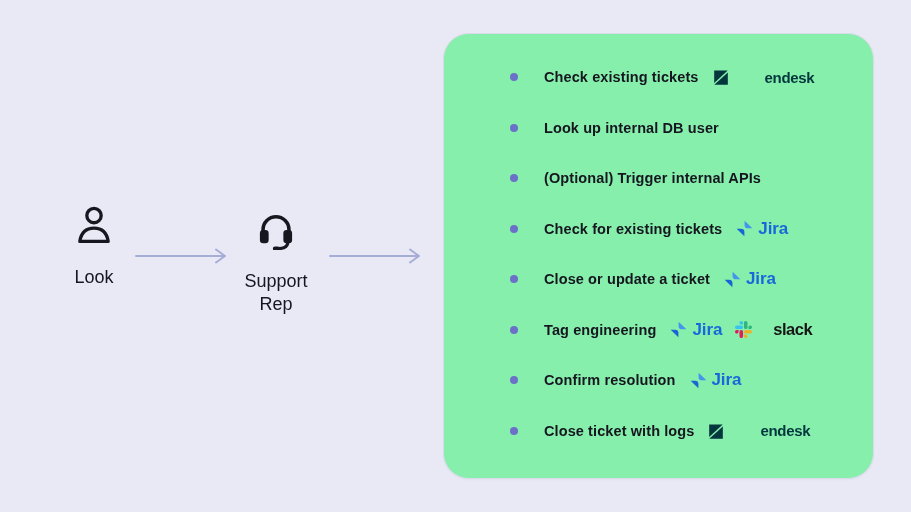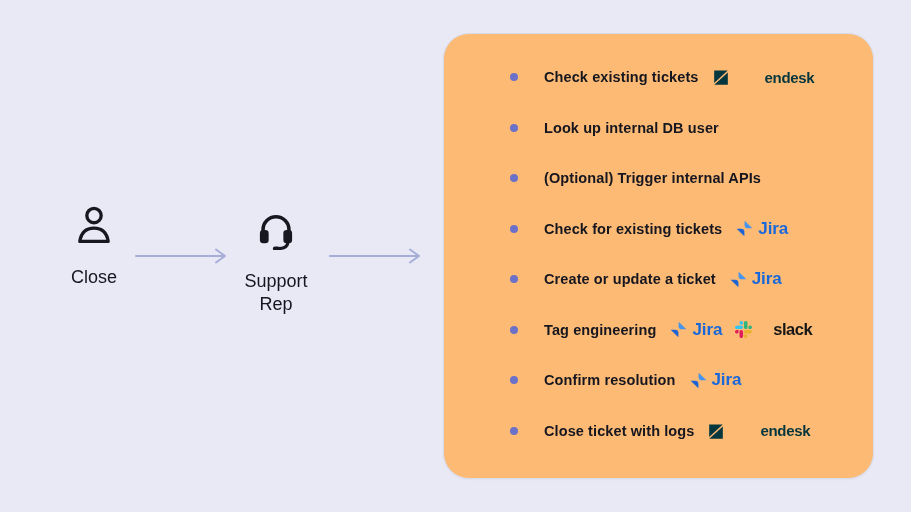--- a/index.html
+++ b/index.html
@@ -23,21 +23,21 @@
   #node-user { left:44px; top:204px; width:100px; }
   #node-rep  { left:226px; top:208px; width:100px; }
   .arrow { position:absolute; }
   #arrow-1 { left:133px; top:246px; }
   #arrow-2 { left:327px; top:246px; }
 
   .panel {
     position:absolute;
     left:443px; top:33px;
     width:431px; height:446px;
-    background:#fdba74;
+    background:#86efac;
     border:1.5px solid #d9dbe9;
     border-radius:26px;
     box-shadow:0 1px 2px rgba(40,40,90,0.04);
     padding-top:18px;
     overflow:hidden;
   }
   .task-row {
     height:50.5px;
     display:flex;
     align-items:center;
@@ -77,21 +77,21 @@
   }
 </style>
 </head>
 <body>
 
 <div class="node" id="node-user">
   <svg class="node-icon" width="42" height="42" viewBox="0 0 24 24" fill="none">
     <circle cx="12" cy="6.6" r="4.1" stroke="#17171f" stroke-width="1.9"></circle>
     <path d="M3.9 21.4 q 1.1 -7.6 8.1 -7.6 t 8.1 7.6 z" stroke="#17171f" stroke-width="1.9" stroke-linejoin="round" fill="none"></path>
   </svg>
-  <div class="node-label">Close</div>
+  <div class="node-label">Look</div>
 </div>
 
 <svg class="arrow" id="arrow-1" width="100" height="20" viewBox="0 0 100 20" fill="none">
   <line x1="3" y1="10" x2="91" y2="10" stroke-width="2" stroke-linecap="round" stroke="#a6aed8"></line>
   <path d="M83 3.5 L92 10 L83 16.5" stroke-width="2" stroke-linecap="round" stroke-linejoin="round" fill="none" stroke="#a6aed8"></path>
 </svg>
 
 <div class="node" id="node-rep">
   <svg class="node-icon" width="42" height="42" viewBox="0 0 24 24" fill="none">
     <path d="M4.6 14.5 v-2.1 a7.4 7.4 0 0 1 14.8 0 v2.1" stroke="#17171f" stroke-width="2" stroke-linecap="round"></path>
@@ -141,21 +141,21 @@
     <svg width="17" height="17" viewBox="0 0 24 24">
       <path d="M12.2 0.9 L23.1 11.8 H17 A4.9 4.9 0 0 1 12.1 6.9 Z" fill="#4794EC"></path>
       <path d="M11.8 23.1 L0.9 12.2 H7 A4.9 4.9 0 0 1 11.9 17.1 Z" fill="#1c63d4"></path>
     </svg>
     <span class="jira-text">Jira</span>
   </span>
         </span>
   </div>
       <div class="task-row">
     <span class="bullet" style="background: rgb(107, 113, 200);"></span>
-    <span class="task-label">Create or update a ticket</span>
+    <span class="task-label">Close or update a ticket</span>
     <span class="task-logos">
           <span class="logo">
     <svg width="17" height="17" viewBox="0 0 24 24">
       <path d="M12.2 0.9 L23.1 11.8 H17 A4.9 4.9 0 0 1 12.1 6.9 Z" fill="#4794EC"></path>
       <path d="M11.8 23.1 L0.9 12.2 H7 A4.9 4.9 0 0 1 11.9 17.1 Z" fill="#1c63d4"></path>
     </svg>
     <span class="jira-text">Jira</span>
   </span>
         </span>
   </div>

